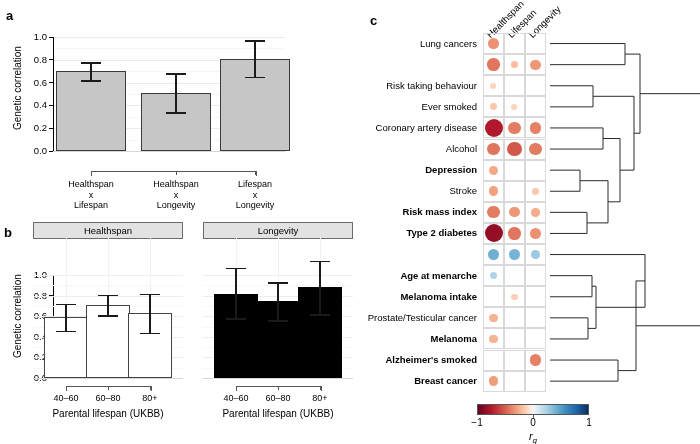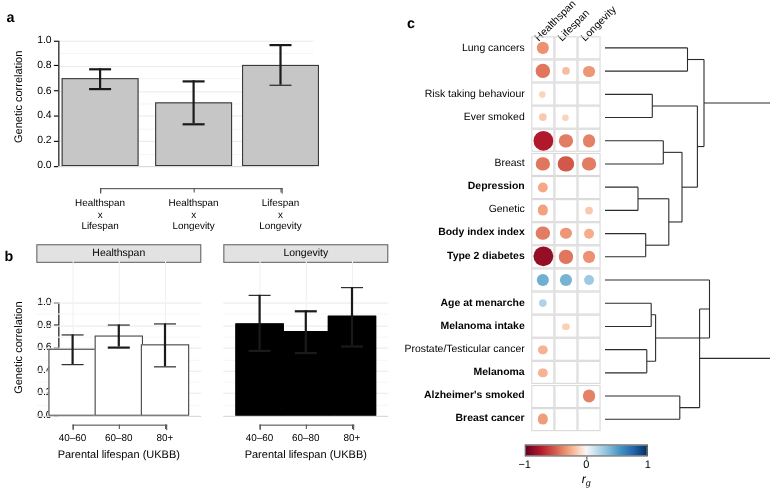--- a/index.html
+++ b/index.html
@@ -209,45 +209,46 @@
     <div class="mcell" style="left: 143px; top: 75.2px; width: 21px; height: 21.1px;"></div>
     <div class="dot" style="left: 150.495px; top: 82.745px; width: 6.01px; height: 6.01px; background: rgb(252, 211, 189);"></div>
     <div class="mcell" style="left: 164px; top: 75.2px; width: 21px; height: 21.1px;"></div>
     <div class="mcell" style="left: 185px; top: 75.2px; width: 21px; height: 21.1px;"></div>
     <div class="rowlab" style="left: 1px; top: 100.85px; width: 136px;">Ever smoked</div>
     <div class="mcell" style="left: 143px; top: 96.3px; width: 21px; height: 21.1px;"></div>
     <div class="dot" style="left: 150.105px; top: 103.455px; width: 6.79px; height: 6.79px; background: rgb(250, 200, 175);"></div>
     <div class="mcell" style="left: 164px; top: 96.3px; width: 21px; height: 21.1px;"></div>
     <div class="dot" style="left: 171.495px; top: 103.845px; width: 6.01px; height: 6.01px; background: rgb(252, 211, 189);"></div>
     <div class="mcell" style="left: 185px; top: 96.3px; width: 21px; height: 21.1px;"></div>
+    <div class="rowlab" style="left: 1px; top: 121.95px; width: 136px;">Coronary artery disease</div>
     <div class="mcell" style="left: 143px; top: 117.4px; width: 21px; height: 21.1px;"></div>
     <div class="dot" style="left: 144.5px; top: 118.95px; width: 18px; height: 18px; background: rgb(178, 24, 43);"></div>
     <div class="mcell" style="left: 164px; top: 117.4px; width: 21px; height: 21.1px;"></div>
     <div class="dot" style="left: 168.375px; top: 121.825px; width: 12.25px; height: 12.25px; background: rgb(226, 124, 98);"></div>
     <div class="mcell" style="left: 185px; top: 117.4px; width: 21px; height: 21.1px;"></div>
     <div class="dot" style="left: 189.57px; top: 122.02px; width: 11.86px; height: 11.86px; background: rgb(228, 129, 102);"></div>
-    <div class="rowlab" style="left: 1px; top: 143.05px; width: 136px;">Breast</div>
+    <div class="rowlab" style="left: 1px; top: 143.05px; width: 136px;">Alcohol</div>
     <div class="mcell" style="left: 143px; top: 138.5px; width: 21px; height: 21.1px;"></div>
     <div class="dot" style="left: 147.18px; top: 142.73px; width: 12.64px; height: 12.64px; background: rgb(224, 118, 94);"></div>
     <div class="mcell" style="left: 164px; top: 138.5px; width: 21px; height: 21.1px;"></div>
     <div class="dot" style="left: 167.205px; top: 141.755px; width: 14.59px; height: 14.59px; background: rgb(210, 89, 74);"></div>
     <div class="mcell" style="left: 185px; top: 138.5px; width: 21px; height: 21.1px;"></div>
     <div class="dot" style="left: 189.375px; top: 142.925px; width: 12.25px; height: 12.25px; background: rgb(226, 124, 98);"></div>
     <div class="rowlab b" style="left: 1px; top: 164.15px; width: 136px;">Depression</div>
     <div class="mcell" style="left: 143px; top: 159.6px; width: 21px; height: 21.1px;"></div>
     <div class="dot" style="left: 148.935px; top: 165.585px; width: 9.13px; height: 9.13px; background: rgb(244, 168, 133);"></div>
     <div class="mcell" style="left: 164px; top: 159.6px; width: 21px; height: 21.1px;"></div>
     <div class="mcell" style="left: 185px; top: 159.6px; width: 21px; height: 21.1px;"></div>
-    <div class="rowlab" style="left: 1px; top: 185.25px; width: 136px;">Genetic</div>
+    <div class="rowlab" style="left: 1px; top: 185.25px; width: 136px;">Stroke</div>
     <div class="mcell" style="left: 143px; top: 180.7px; width: 21px; height: 21.1px;"></div>
     <div class="dot" style="left: 148.74px; top: 186.49px; width: 9.52px; height: 9.52px; background: rgb(243, 162, 128);"></div>
     <div class="mcell" style="left: 164px; top: 180.7px; width: 21px; height: 21.1px;"></div>
     <div class="mcell" style="left: 185px; top: 180.7px; width: 21px; height: 21.1px;"></div>
     <div class="dot" style="left: 192.105px; top: 187.855px; width: 6.79px; height: 6.79px; background: rgb(250, 200, 175);"></div>
-    <div class="rowlab b" style="left: 1px; top: 206.35px; width: 136px;">Body index index</div>
+    <div class="rowlab b" style="left: 1px; top: 206.35px; width: 136px;">Risk mass index</div>
     <div class="mcell" style="left: 143px; top: 201.8px; width: 21px; height: 21.1px;"></div>
     <div class="dot" style="left: 147.375px; top: 206.225px; width: 12.25px; height: 12.25px; background: rgb(226, 124, 98);"></div>
     <div class="mcell" style="left: 164px; top: 201.8px; width: 21px; height: 21.1px;"></div>
     <div class="dot" style="left: 169.35px; top: 207.2px; width: 10.3px; height: 10.3px; background: rgb(238, 151, 119);"></div>
     <div class="mcell" style="left: 185px; top: 201.8px; width: 21px; height: 21.1px;"></div>
     <div class="dot" style="left: 191.13px; top: 207.98px; width: 8.74px; height: 8.74px; background: rgb(245, 173, 140);"></div>
     <div class="rowlab b" style="left: 1px; top: 227.45px; width: 136px;">Type 2 diabetes</div>
     <div class="mcell" style="left: 143px; top: 222.9px; width: 21px; height: 21.1px;"></div>
     <div class="dot" style="left: 144.5px; top: 224.45px; width: 18px; height: 18px; background: rgb(148, 14, 38);"></div>
     <div class="mcell" style="left: 164px; top: 222.9px; width: 21px; height: 21.1px;"></div>

